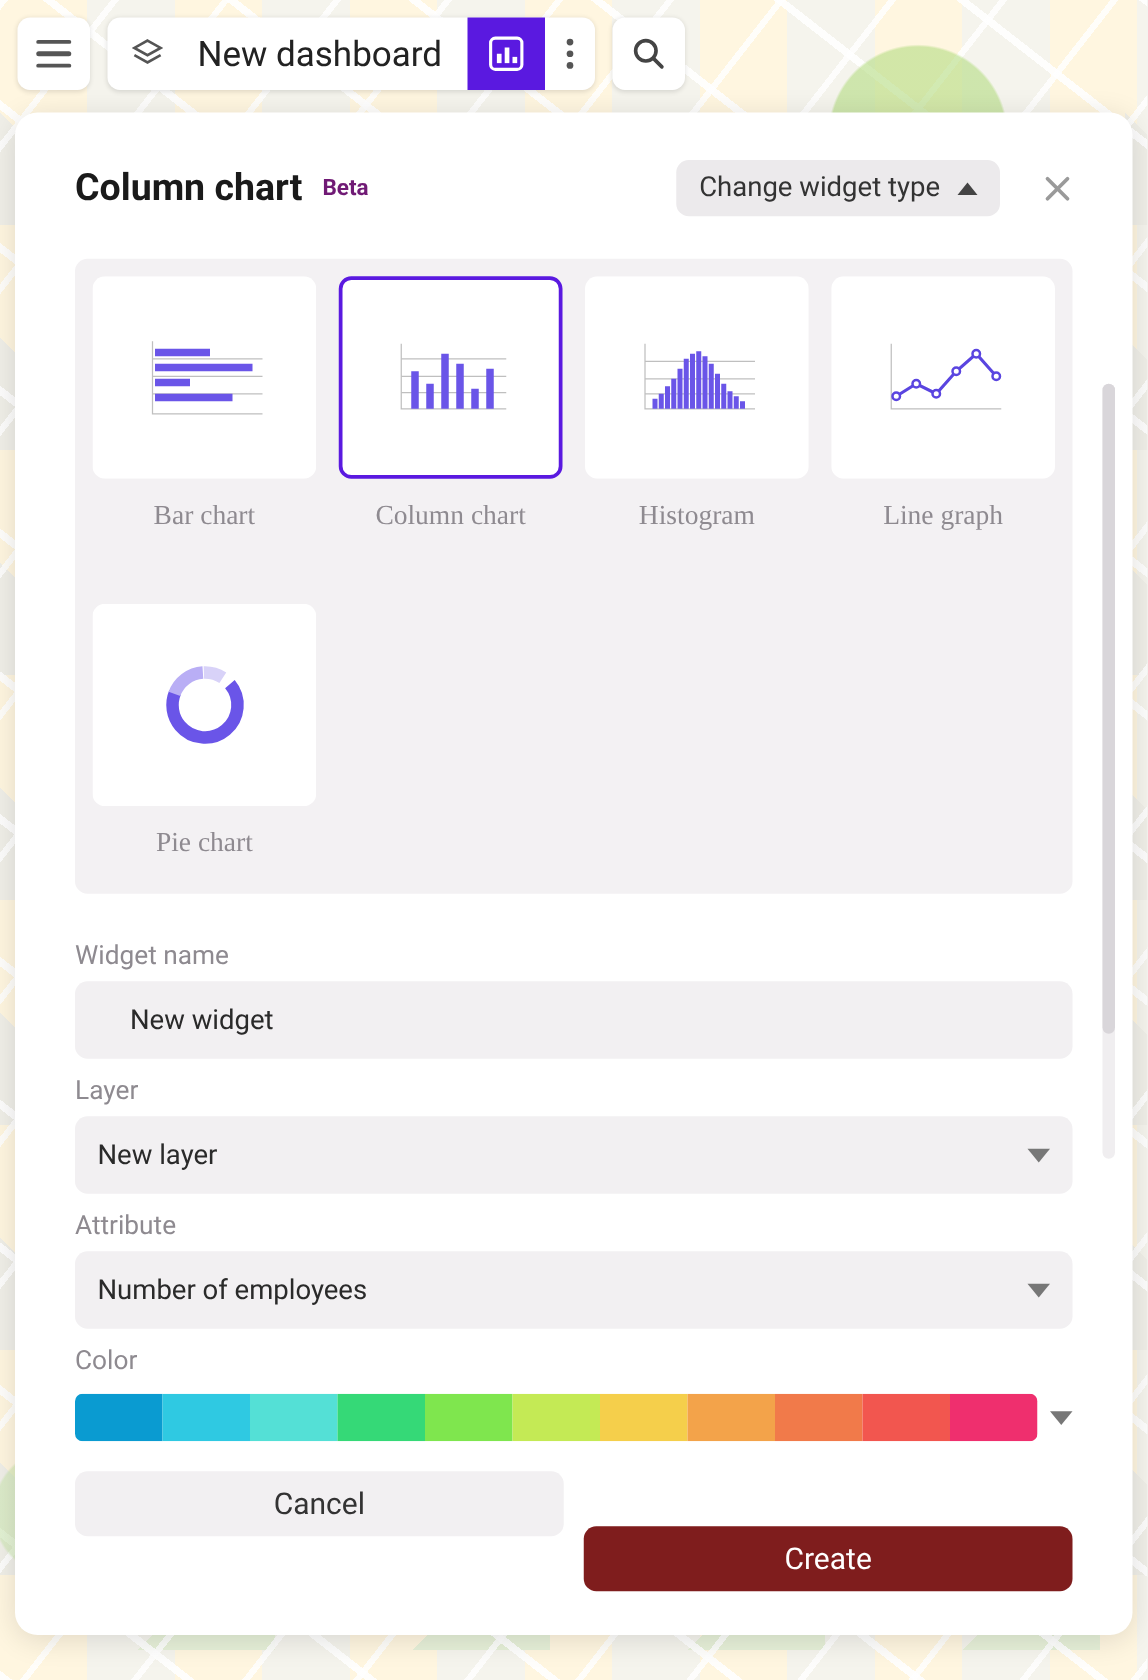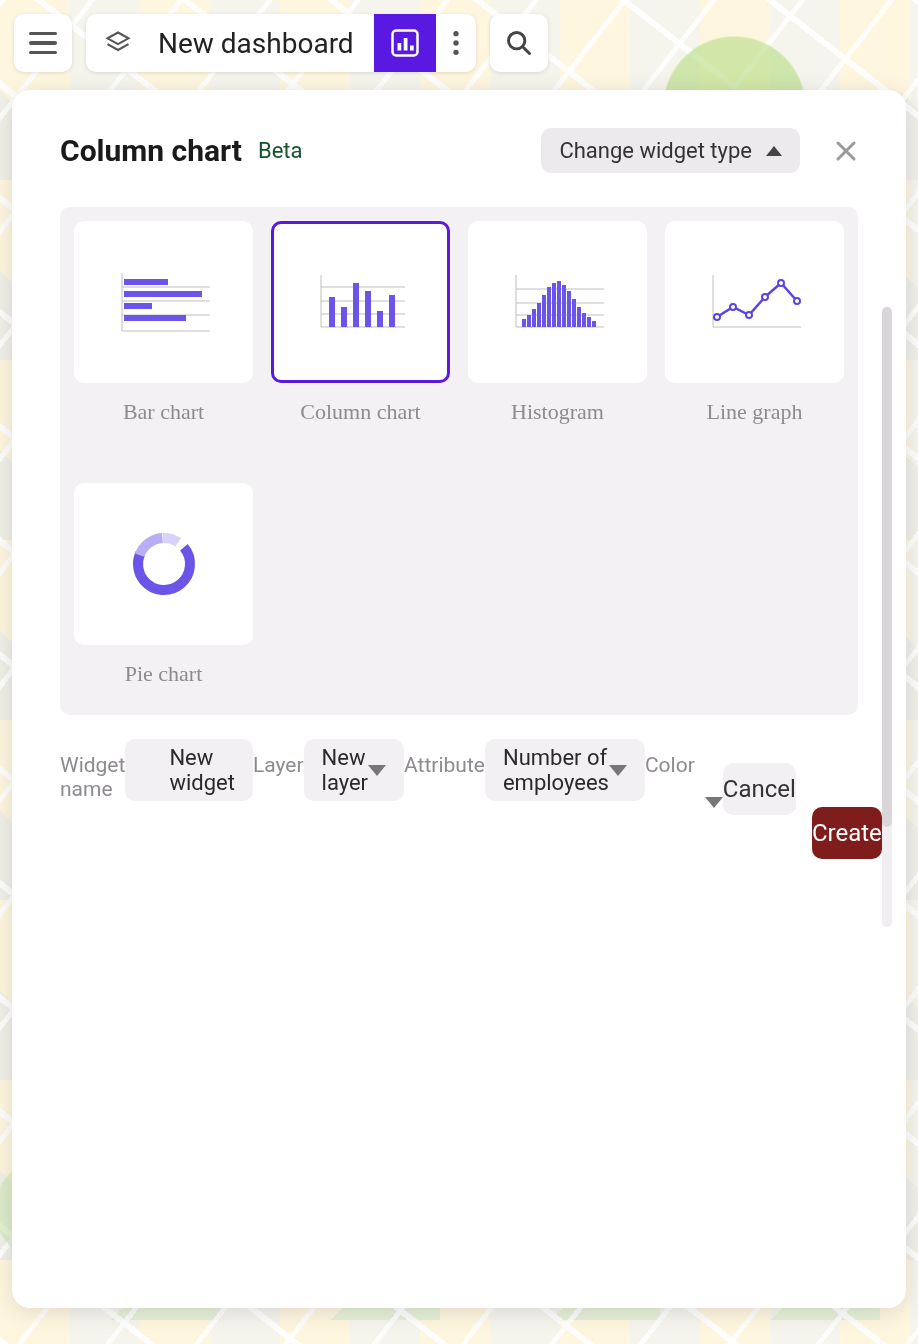--- a/index.html
+++ b/index.html
@@ -80,21 +80,21 @@
   border-radius: 18px;
   box-shadow: 0 4px 24px rgba(0,0,0,0.12);
   z-index: 10;
   padding: 38px 48px 30px 48px;
   display: flex; flex-direction: column;
 }
 .modal-header {
   display: flex; align-items: center; gap: 16px;
 }
 .modal-title { font-size: 30px; font-weight: 700; color: #1a1a1a; }
-.beta { font-size: 22px; color: #14532d; font-weight: 400; }
+.beta { font-size: 18px; color: #701a75; font-weight: 700; }
 .spacer { flex: 1; }
 .change-type {
   background: #eceaec;
   border-radius: 10px;
   padding: 10px 18px;
   display: flex; align-items: center; gap: 14px;
   font-size: 22px; color: #333; cursor: pointer;
 }
 .tri-up { width:0;height:0;border-left:8px solid transparent;border-right:8px solid transparent;border-bottom:10px solid #444; }
 .close-x { font-size: 30px; color: #9a9a9a; margin-left: 18px; cursor: pointer; font-weight: 300; }
@@ -124,21 +124,21 @@
 .type-label { font-size: 22px; color: #8e8a90; }
 .pie-row { margin-top: 58px; }
 .mini-axes { stroke:#bfbfbf; stroke-width:1; fill:none; }
 .mini-stroke { stroke:#5a45e0; stroke-width:2.5; fill:none; }
 .mini-fill { fill:#6a55e8; }
 .scroll-track {
   position:absolute; right:-34px; top:100px; width:10px; height:620px;
   background:#f0eef0; border-radius:5px;
 }
 .scroll-thumb { width:100%; height:520px; background:#d9d6da; border-radius:5px; }
-.form { margin-top: 24px; display:flex; flex-direction:row; }
+.form { margin-top: 24px; display:flex; flex-direction:column; }
 .field-label { font-size: 21px; color: #8e8a90; margin-top: 14px; margin-bottom: 8px; }
 .text-input, .select {
   background: #f2f0f2;
   border: none; border-radius: 10px;
   height: 62px;
   padding: 0 18px;
   font-size: 22px; color: #2a2a2a;
   display:flex; align-items:center; justify-content:space-between;
   cursor: pointer;
 }

